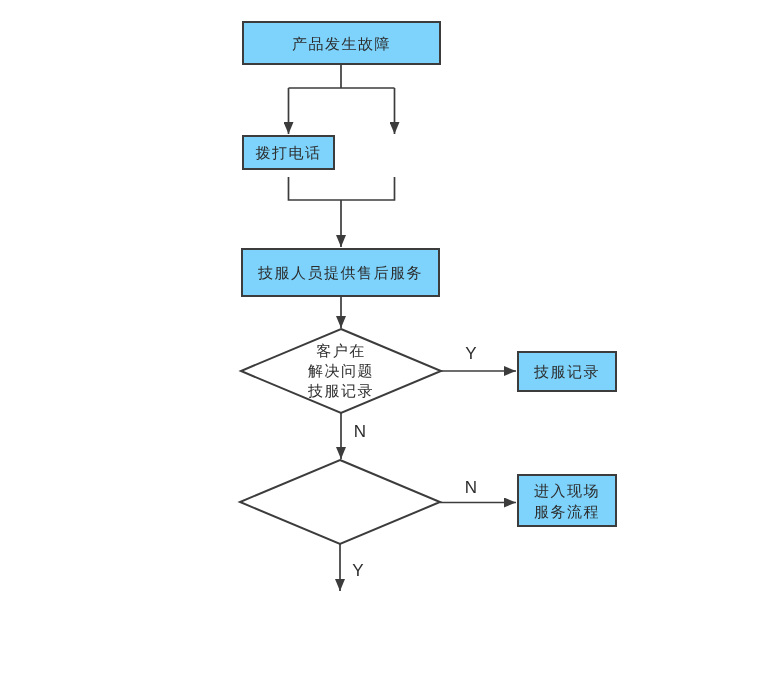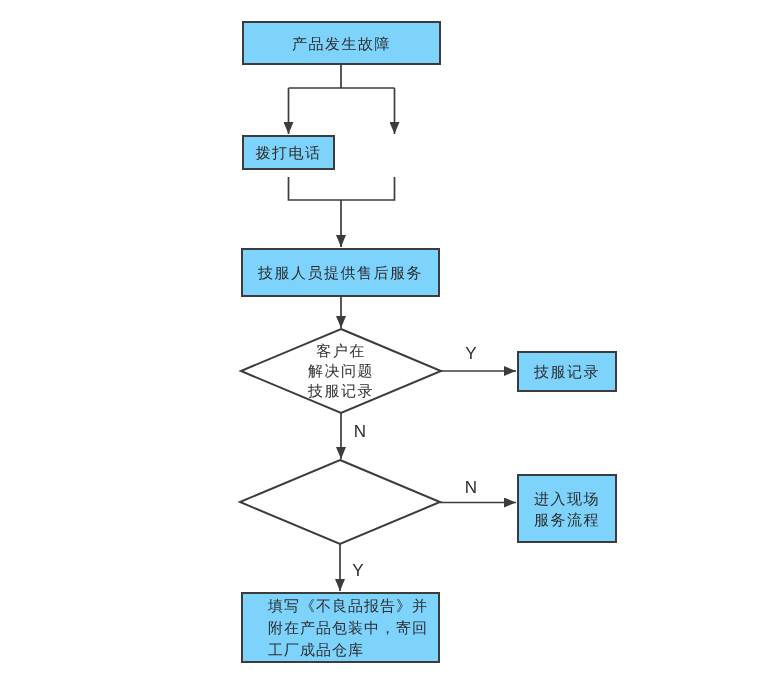--- a/index.html
+++ b/index.html
@@ -114,34 +114,27 @@
 
   <div class="node" style="left:242px; top:21px; width:199px; height:44px;">产品发生故障</div>
 
   <div class="node" style="left:242px; top:135px; width:93px; height:35px;">拨打电话</div>
 
 
   <div class="node" style="left:241px; top:248px; width:199px; height:49px;">技服人员提供售后服务</div>
 
   <div class="node" style="left:517px; top:351px; width:100px; height:41px;">技服记录</div>
 
-  <div class="node multiline" style="left:517px; top:474px; width:100px; height:69px;text-align:center;">
+  <div class="node multiline" style="left:517px; top:474px; width:100px; height:53px;text-align:center;">
     <div>
       <span>进入现场</span>
       <span>服务流程</span>
     </div>
   </div>
 
-  <div class="node left-align multiline" style="left:241px; top:592px; width:199px; height:71px;">
-    <div>
-      <span>填写《不良品报告》并</span>
-      <span>附在产品包装中，寄回</span>
-      <span>工厂成品仓库</span>
-    </div>
-  </div>
 
   <div class="diamond-label multiline" style="left:241px; top:339px; width:200px; height:64px;">
     <span>客户在</span>
     <span>解决问题</span>
     <span>技服记录</span>
   </div>
 
 
   <div class="edge-label" style="left:460px; top:344px;">Y</div>
 

